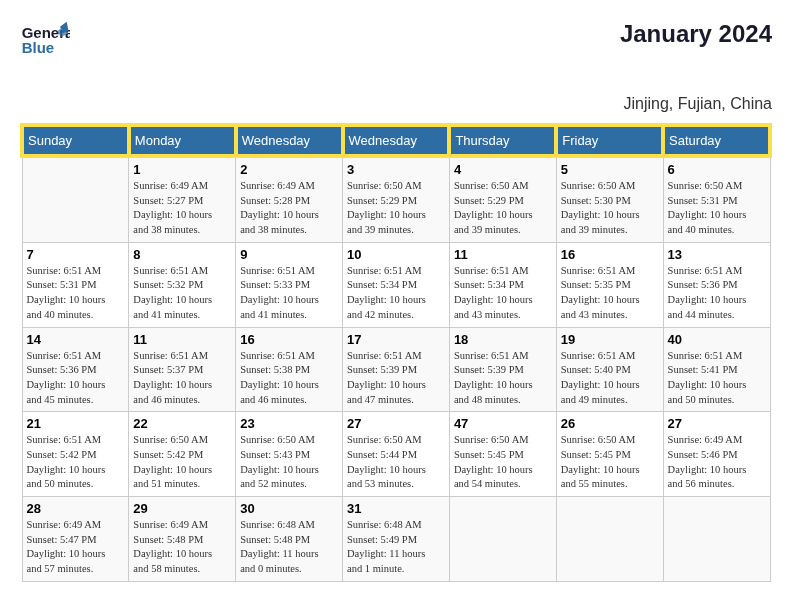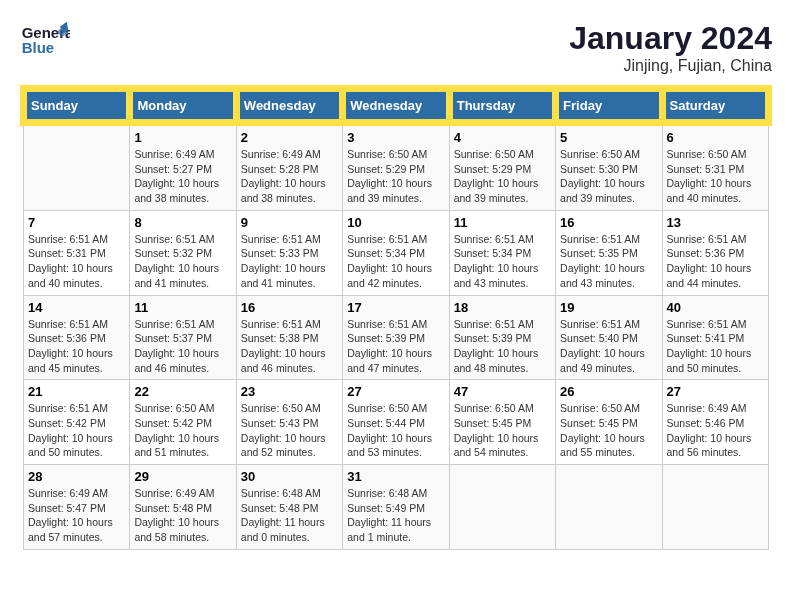--- a/index.html
+++ b/index.html
@@ -13,43 +13,44 @@
     .header {
       display: flex;
       justify-content: space-between;
       align-items: flex-start;
       margin-bottom: 10px;
     }
     .title-area {
       text-align: right;
     }
     .month-title {
-      font-size: 32px;
+      font-size: 24px;
       font-weight: bold;
       color: #1a1a2e;
     }
     .location {
       font-size: 16px;
       color: #333;
+      margin-top: 47px;
     }
     table {
       width: 100%;
       border-collapse: collapse;
       font-size: 11px;
     }
     thead tr {
       background-color: #2e6da4;
       color: #fff;
     }
     thead th {
       padding: 6px 4px;
       text-align: left;
       font-size: 13px;
-      font-weight: bold;
-      border: 7px solid #fde047;
+      font-weight: normal;
+      border: 4px solid #fde047;
     }
     tbody tr {
       vertical-align: top;
     }
     tbody td {
       border: 1px solid #ccc;
       padding: 4px;
       height: 80px;
       width: calc(100% / 7);
     }
@@ -62,20 +63,21 @@
     .day-number {
       font-weight: bold;
       font-size: 13px;
       display: block;
       margin-bottom: 2px;
     }
     .day-info {
       font-size: 10.5px;
       color: #333;
       line-height: 1.4;
+      font-family: Liberation Serif, serif;
     }
     .logo-wrapper {
       display: flex;
       align-items: center;
       gap: 2px;
     }
     .logo-icon {
       display: flex;
       align-items: center;
     }

